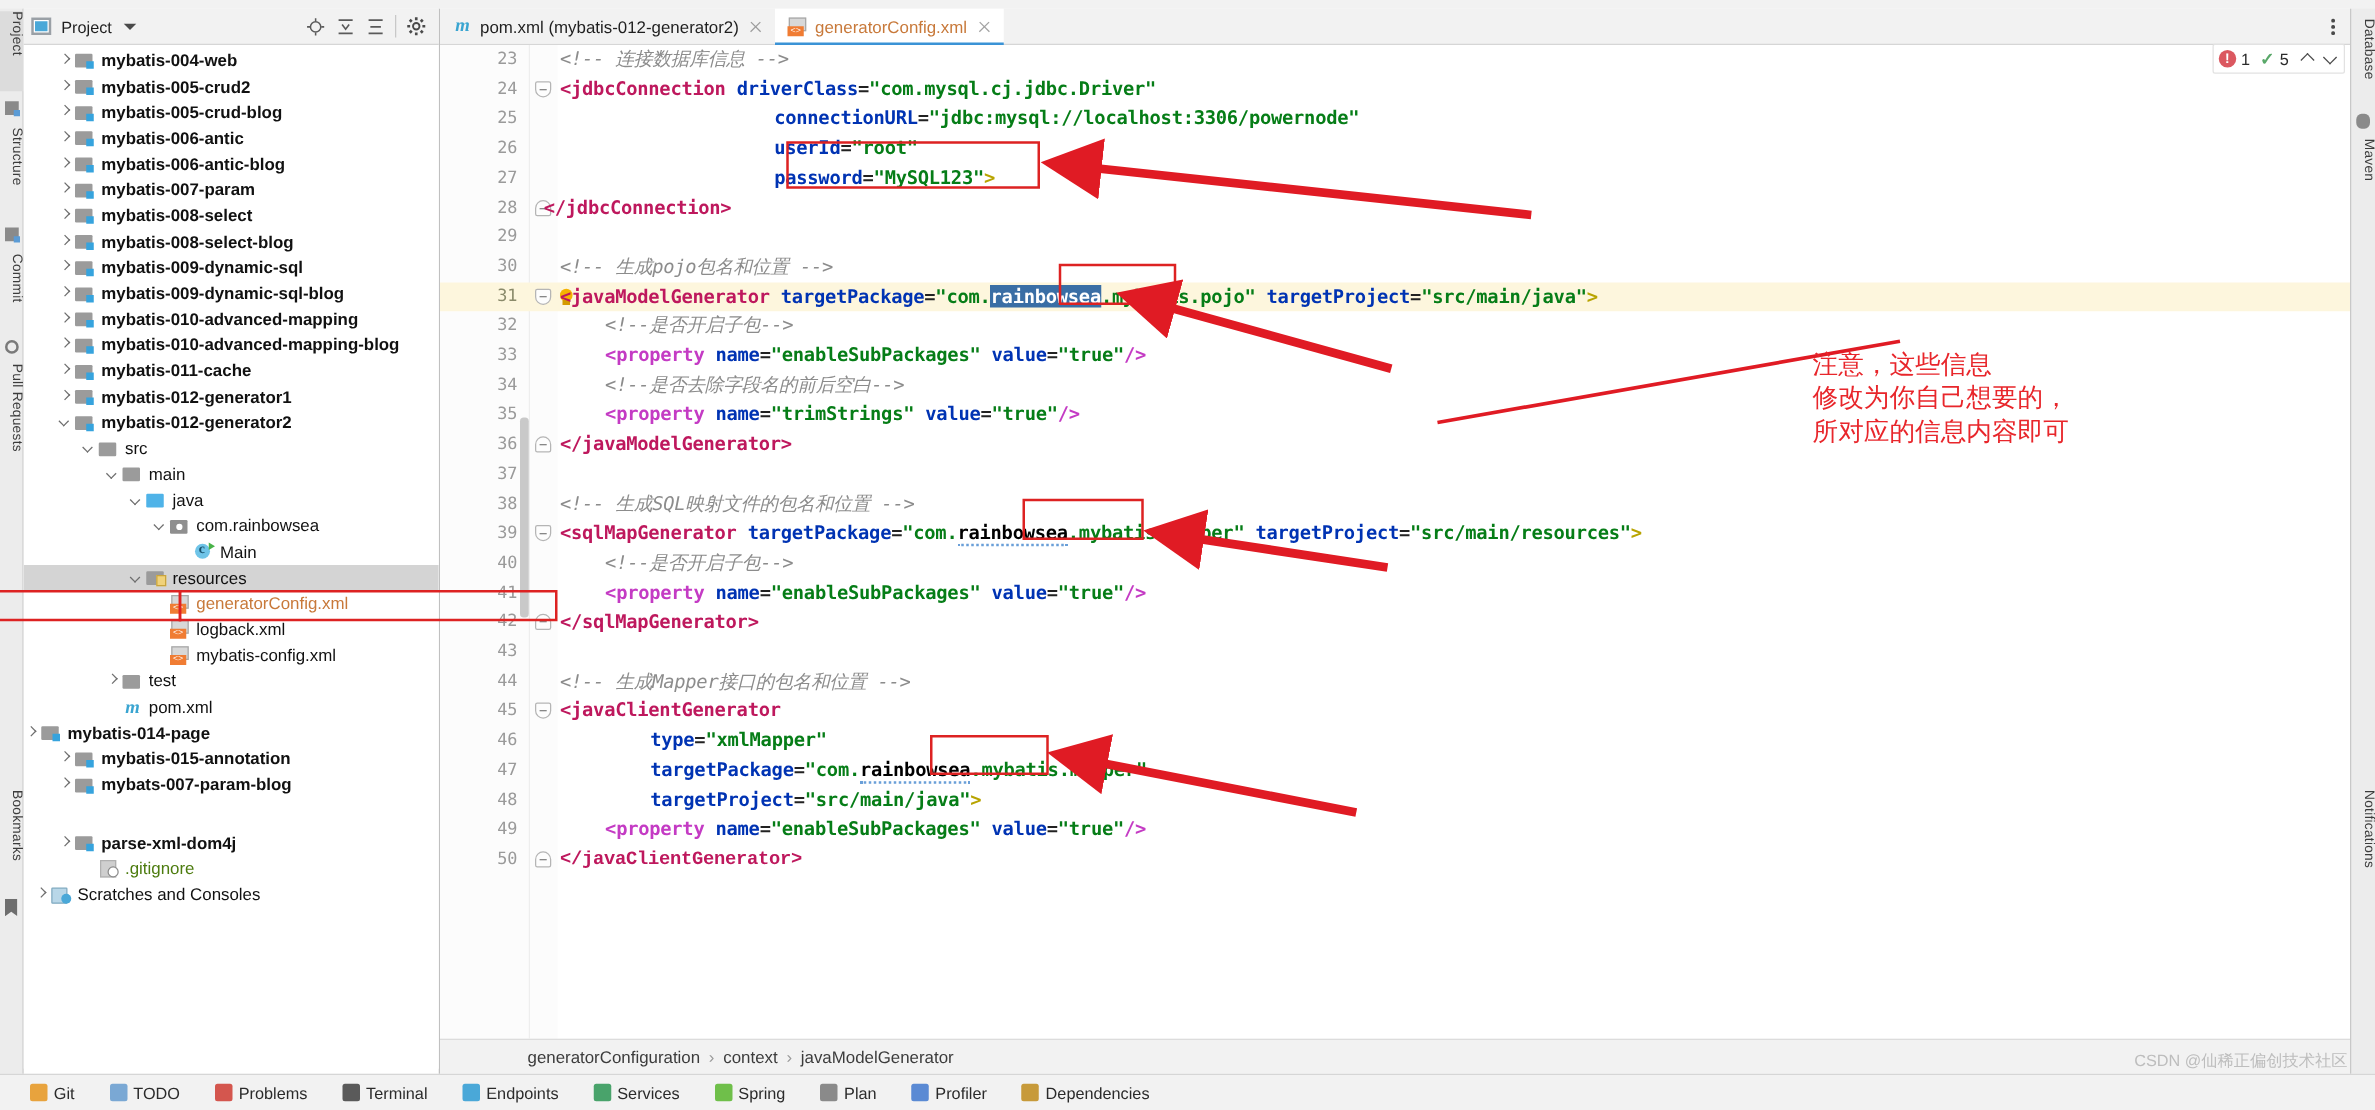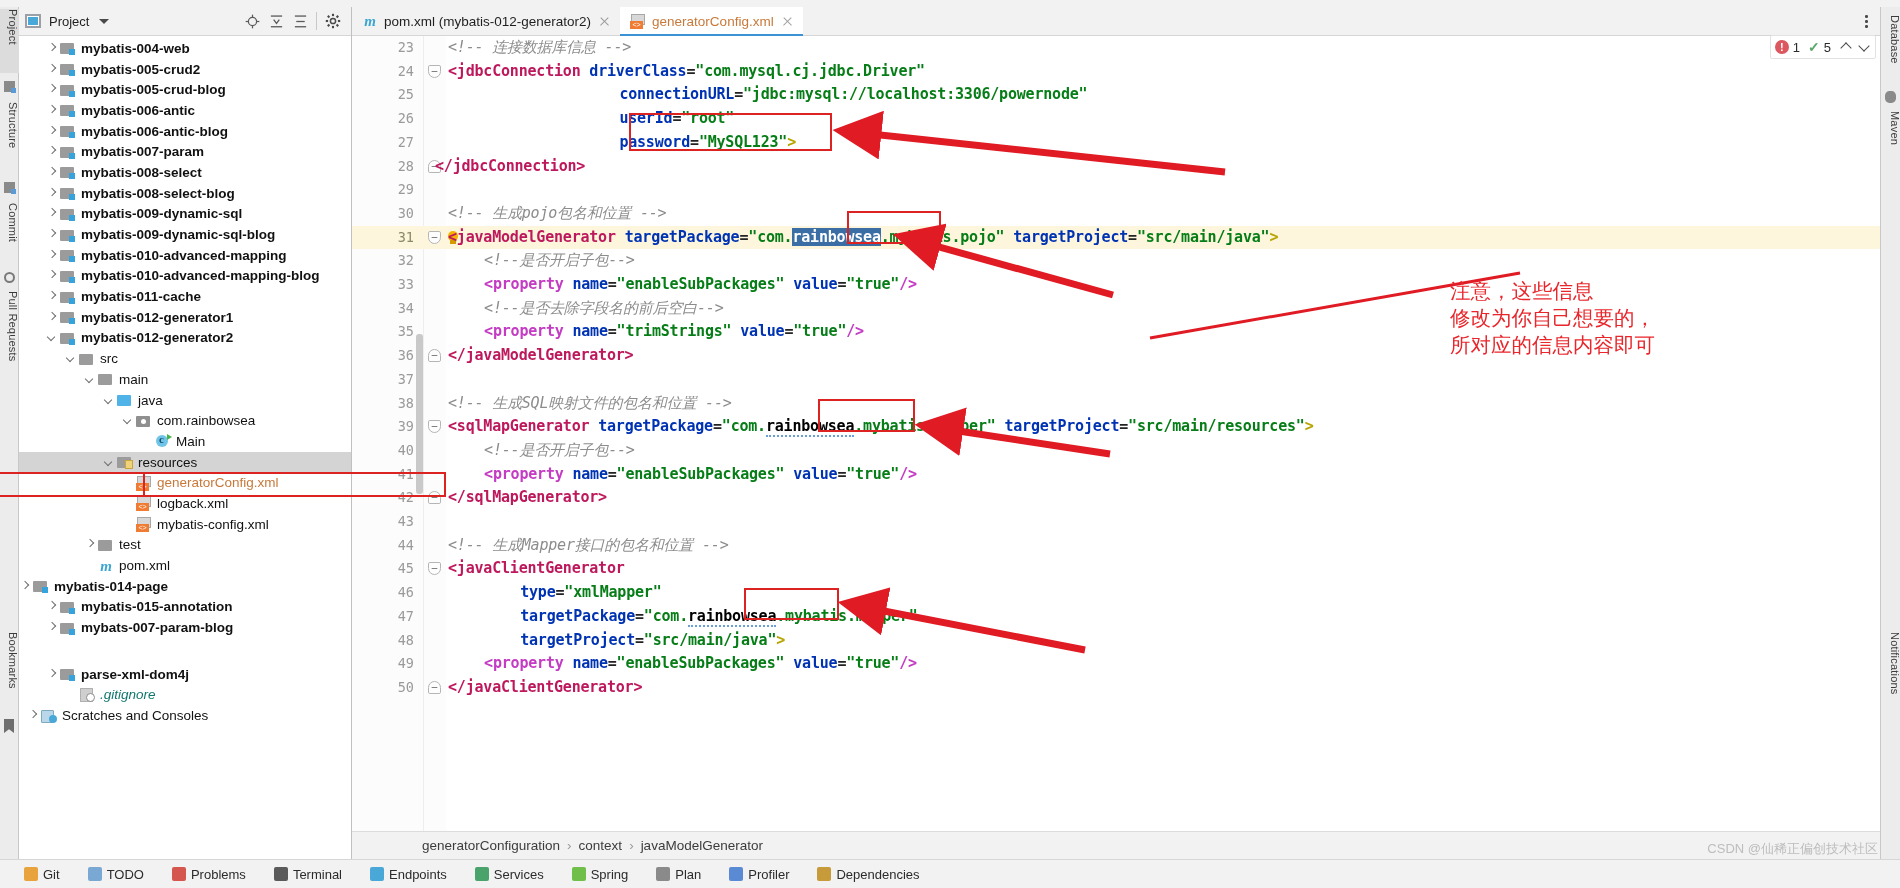--- a/index.html
+++ b/index.html
@@ -179,21 +179,21 @@
     content:""; position:absolute; left:0px; top:1px; width:11px; height:11px;
     background:#b9d7e8; border:1px solid #7fa9c0; border-radius:1px;
   }
   .ic-scratch:after {
     content:""; position:absolute; right:0px; bottom:0px; width:8px; height:8px;
     background:#4aa8d8; border-radius:50%;
   }
   .tree-label { font-size: 13.5px; }
   .tree-label.bold { font-weight: bold; }
   .tree-label.orange { color: #c8793a; }
-  .tree-label.grey { color: #0f766e; font-style: italic; }
+  .tree-label.grey { color: #4d7c0f; }
 
   
   .editor-area {
     position: absolute; left: 352px; top: 7px; right: 20px; bottom: 29px;
     background: #ffffff;
   }
   .tabs-bar {
     position: relative; height: 29px; background: #f2f2f2;
     border-bottom: 1px solid #d6d6d6; display: flex; align-items: stretch;
   }
@@ -733,21 +733,21 @@
             <span class="ln">48</span>
             <span class="txt" style="left: 168.16px;"><span class="attr">targetProject</span><span class="blk">=</span><span class="val">"src/main/java"</span><span class="punc">&gt;</span></span>
           </div>
           <div class="cl" style="top: 616.2px;">
             <span class="ln">49</span>
             <span class="txt" style="left: 132.08px;"><span class="pnk">&lt;property</span><span class="blk"> </span><span class="attr">name</span><span class="blk">=</span><span class="val">"enableSubPackages"</span><span class="blk"> </span><span class="attr">value</span><span class="blk">=</span><span class="val">"true"</span><span class="pnk">/&gt;</span></span>
           </div>
           <div class="cl" style="top: 639.9px;">
             <span class="ln">50</span>
             <span class="foldmark end" style="top: 5px;">−</span>
-            <span class="txt" style="left: 96px;"><span class="tag">&lt;/javaClientGenerator&gt;</span></span>
+            <span class="txt" style="left: 96px; font-family: Liberation Mono, monospace;"><span class="tag">&lt;/javaClientGenerator&gt;</span></span>
           </div>
         </div>
       <div class="scroll-thumb" style="left:64px; top:298px; height:160px;"></div>
     </div>
 
     <div class="editor-breadcrumb">
       <span>generatorConfiguration</span>
       <span class="sep">›</span>
       <span>context</span>
       <span class="sep">›</span>

